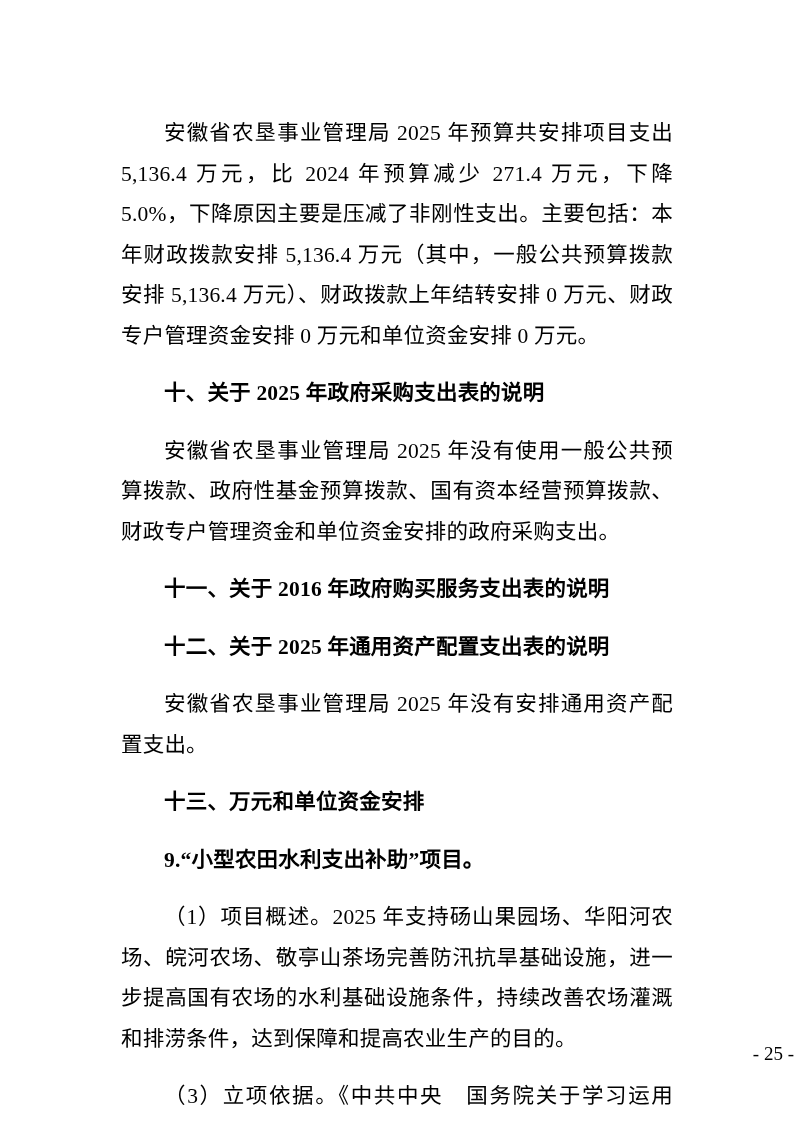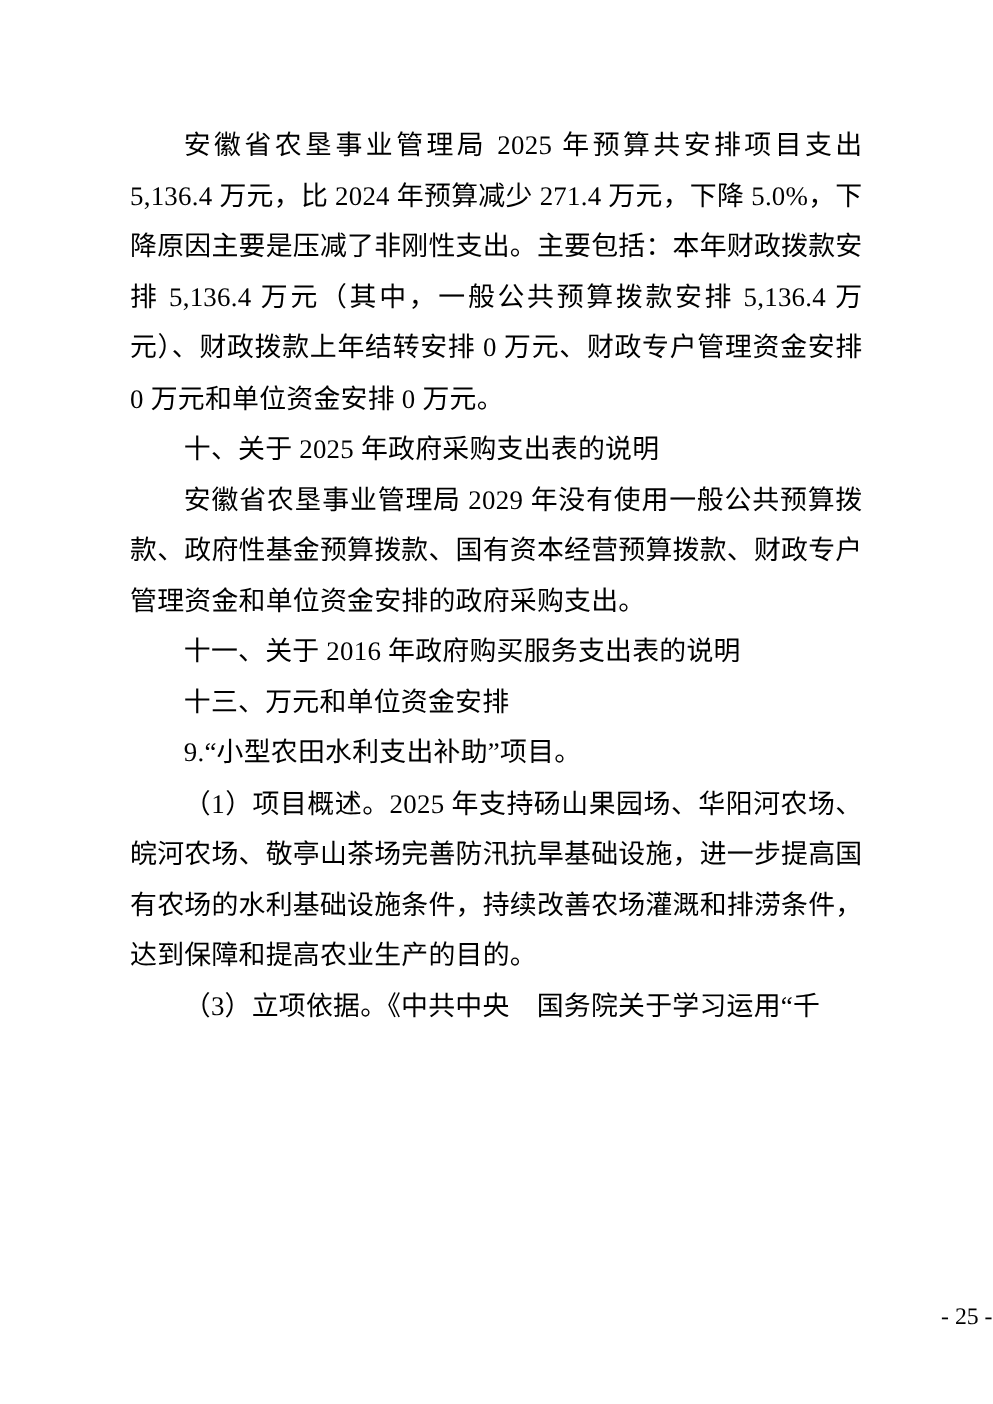--- a/index.html
+++ b/index.html
@@ -23,34 +23,34 @@
     width: 794px;
     height: 1123px;
     box-sizing: border-box;
     padding: 96px 104px 60px 104px;
   }
   .content {
     width: 586px;
     margin: 0 auto;
   }
   p {
-    margin: 0;
+    margin: 17px;
     font-size: 21.5px;
     line-height: 40.5px;
     text-align: justify;
     text-align-last: left;
     text-justify: inter-ideograph;
     letter-spacing: 0.2px;
   }
   p.indent {
     text-indent: 43px;
   }
   p.heading {
     text-indent: 43px;
-    font-weight: normal;
+    font-weight: bold;
   }
   .page-number {
     position: absolute;
     left: 0;
     right: 0;
     bottom: 58px;
     text-align: right;
     font-size: 19px;
     font-family: Liberation Serif, serif;
     padding-left: 370px;
@@ -59,26 +59,28 @@
 </head>
 <body>
 
 <div class="page">
   <div class="content">
 
     <p class="indent">安徽省农垦事业管理局 2025 年预算共安排项目支出 5,136.4 万元，比 2024 年预算减少 271.4 万元，下降 5.0%，下降原因主要是压减了非刚性支出。主要包括：本年财政拨款安排 5,136.4 万元（其中，一般公共预算拨款安排 5,136.4 万元）、财政拨款上年结转安排 0 万元、财政专户管理资金安排 0 万元和单位资金安排 0 万元。</p>
 
     <p class="heading">十、关于 2025 年政府采购支出表的说明</p>
 
-    <p class="indent">安徽省农垦事业管理局 2029 年没有使用一般公共预算拨款、政府性基金预算拨款、国有资本经营预算拨款、财政专户管理资金和单位资金安排的政府采购支出。</p>
+    <p class="indent">安徽省农垦事业管理局 2025 年没有使用一般公共预算拨款、政府性基金预算拨款、国有资本经营预算拨款、财政专户管理资金和单位资金安排的政府采购支出。</p>
 
     <p class="heading">十一、关于 2016 年政府购买服务支出表的说明</p>
 
 
+    <p class="heading">十二、关于 2025 年通用资产配置支出表的说明</p>
 
+    <p class="indent">安徽省农垦事业管理局 2025 年没有安排通用资产配置支出。</p>
 
     <p class="heading">十三、万元和单位资金安排</p>
 
 
     <p class="heading">9.“小型农田水利支出补助”项目。</p>
 
     <p class="indent">（1）项目概述。2025 年支持砀山果园场、华阳河农场、皖河农场、敬亭山茶场完善防汛抗旱基础设施，进一步提高国有农场的水利基础设施条件，持续改善农场灌溉和排涝条件，达到保障和提高农业生产的目的。</p>
 
     <p class="indent">（3）立项依据。《中共中央　国务院关于学习运用“千</p>
 

